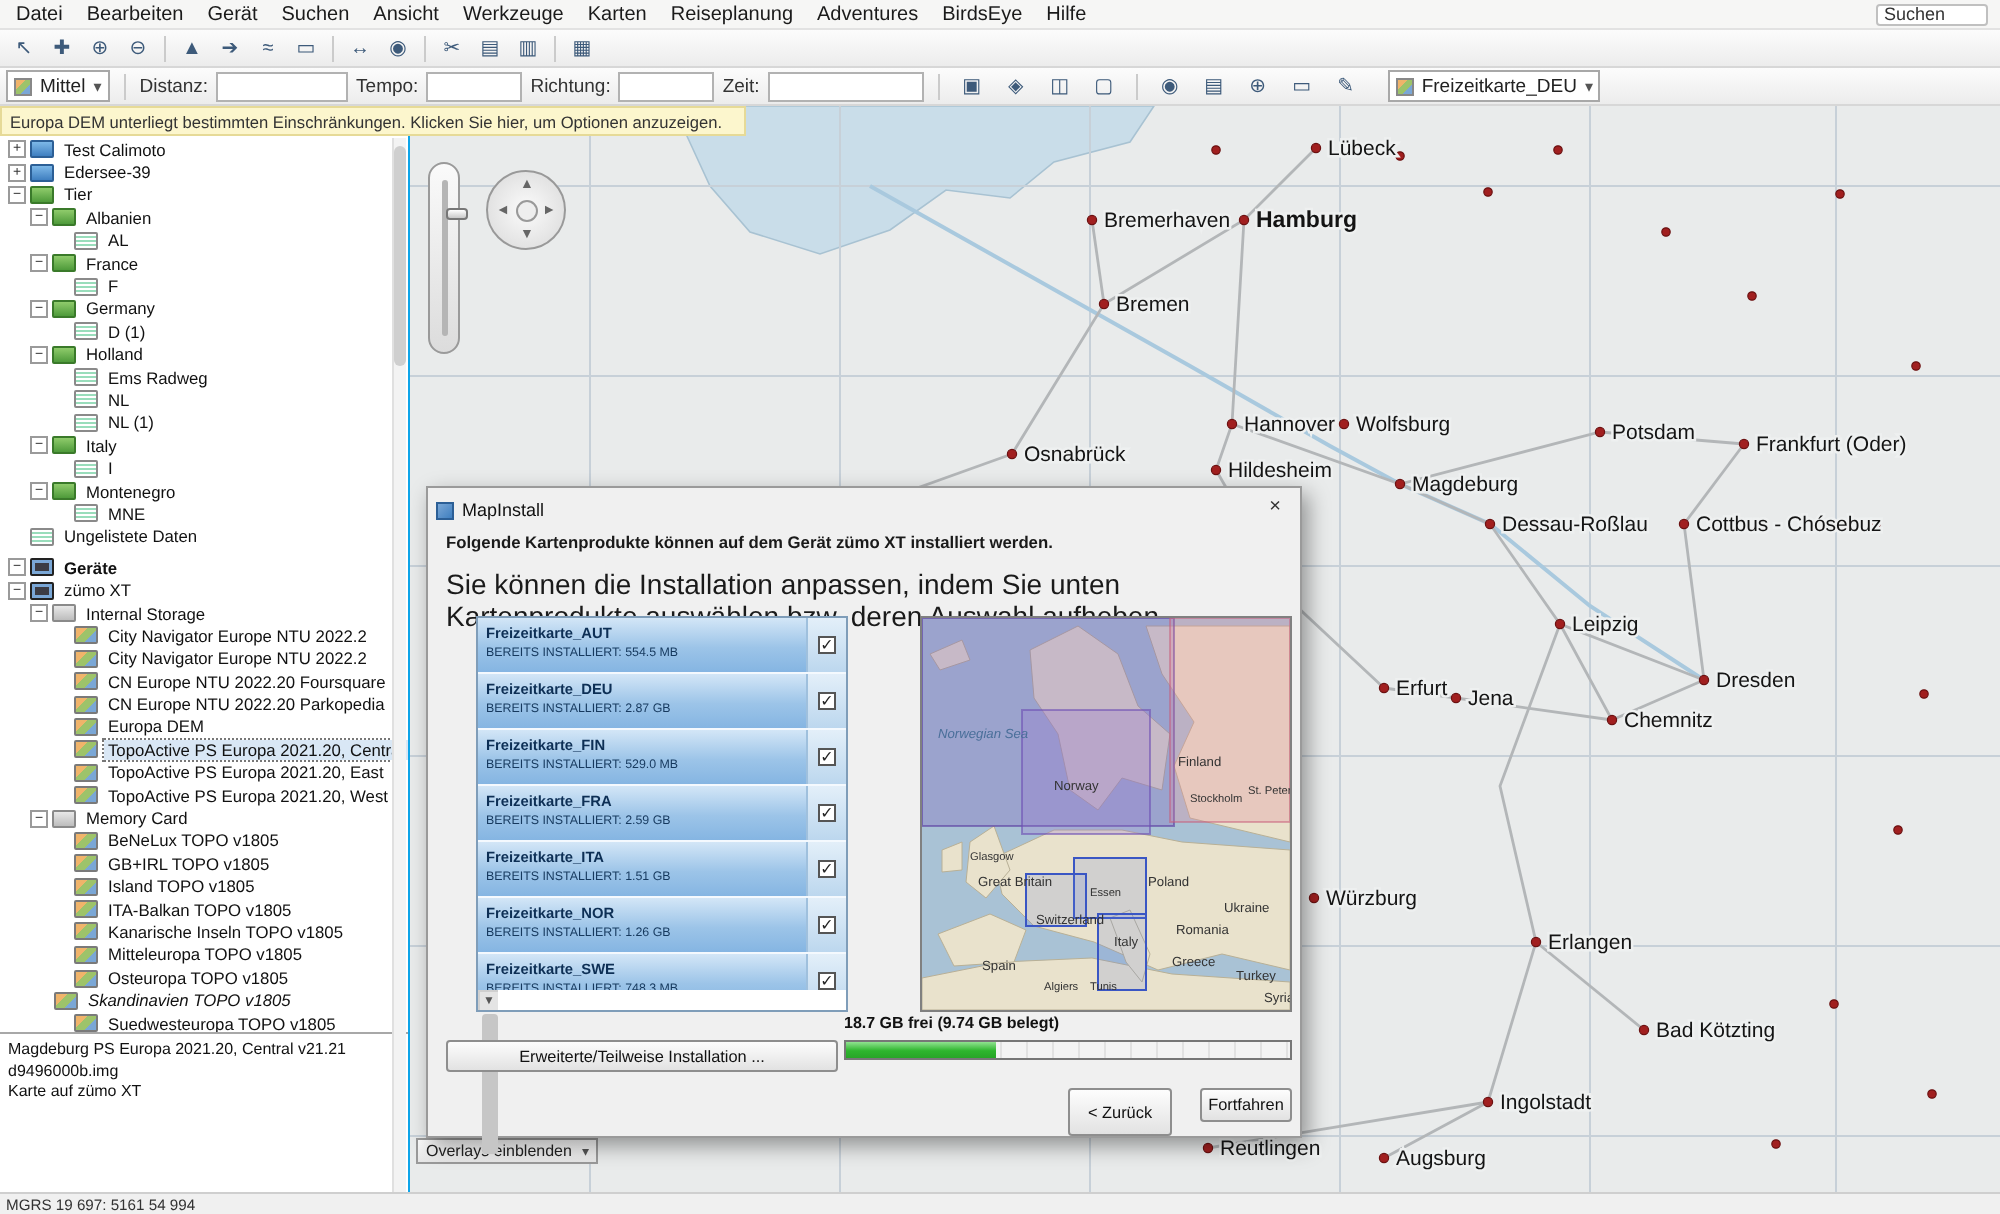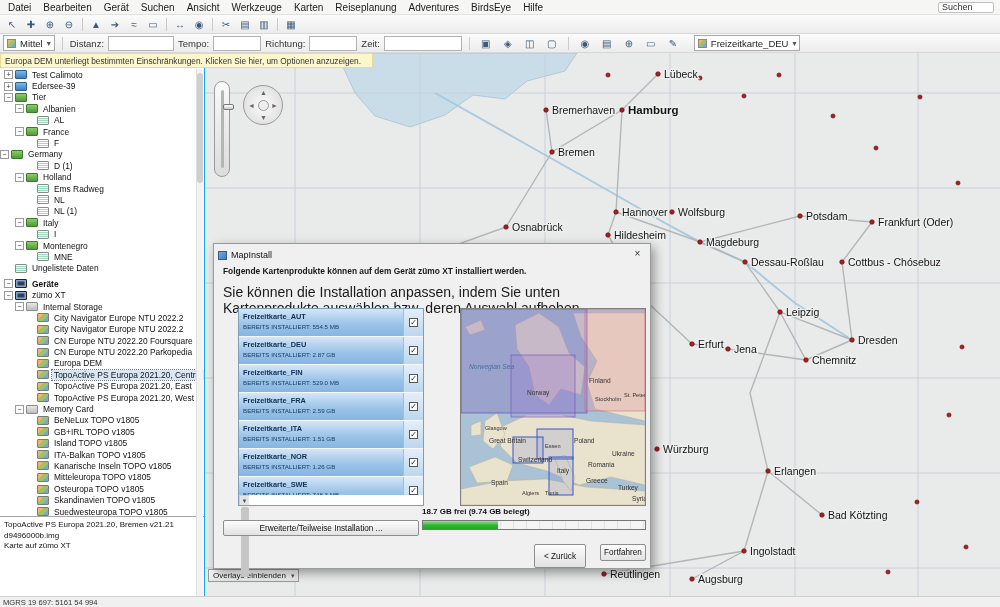--- a/index.html
+++ b/index.html
@@ -372,21 +372,21 @@
         <div class="tree-row" style="padding-left: 15px;">
           <span class="exp">−</span>
           <span class="ti ti-folder"></span>
           <span class="tl">France</span>
         </div>
         <div class="tree-row" style="padding-left: 26px;">
           <span class="exp-sp"></span>
           <span class="ti ti-list"></span>
           <span class="tl">F</span>
         </div>
-        <div class="tree-row" style="">
+        <div class="tree-row" style="padding-left: 15px;">
           <span class="exp">−</span>
           <span class="ti ti-folder"></span>
           <span class="tl">Germany</span>
         </div>
         <div class="tree-row" style="padding-left: 26px;">
           <span class="exp-sp"></span>
           <span class="ti ti-list"></span>
           <span class="tl">D (1)</span>
         </div>
         <div class="tree-row" style="padding-left: 15px;">
@@ -522,36 +522,36 @@
         <div class="tree-row" style="padding-left: 26px;">
           <span class="exp-sp"></span>
           <span class="ti ti-map"></span>
           <span class="tl">Mitteleuropa TOPO v1805</span>
         </div>
         <div class="tree-row" style="padding-left: 26px; align-items: flex-end;">
           <span class="exp-sp"></span>
           <span class="ti ti-map"></span>
           <span class="tl">Osteuropa TOPO v1805</span>
         </div>
-        <div class="tree-row" style="padding-left: 26px;">
+        <div class="tree-row" style="padding-left: 16px; font-style: italic;">
           <span class="exp-sp"></span>
           <span class="ti ti-map"></span>
           <span class="tl">Skandinavien TOPO v1805</span>
         </div>
         <div class="tree-row" style="padding-left: 26px;">
           <span class="exp-sp"></span>
           <span class="ti ti-map"></span>
           <span class="tl">Suedwesteuropa TOPO v1805</span>
         </div>
       </div>
     <div class="side-scroll">
         <div class="thumb"></div>
       </div>
     <div class="detail">
-      <div class="d-title">TopoActive PS Europa 2021.20, Bremen v21.21</div>
+      <div class="d-title">Magdeburg PS Europa 2021.20, Central v21.21</div>
       <div class="d-file">d9496000b.img</div>
       <div class="d-sub">Karte auf zümo XT</div>
     </div>
   </div>
 
   <div class="dialog">
     <div class="dlg-title">
       <span class="dlg-icon"></span>
       <span>MapInstall</span>
       <span class="dlg-close">×</span>

